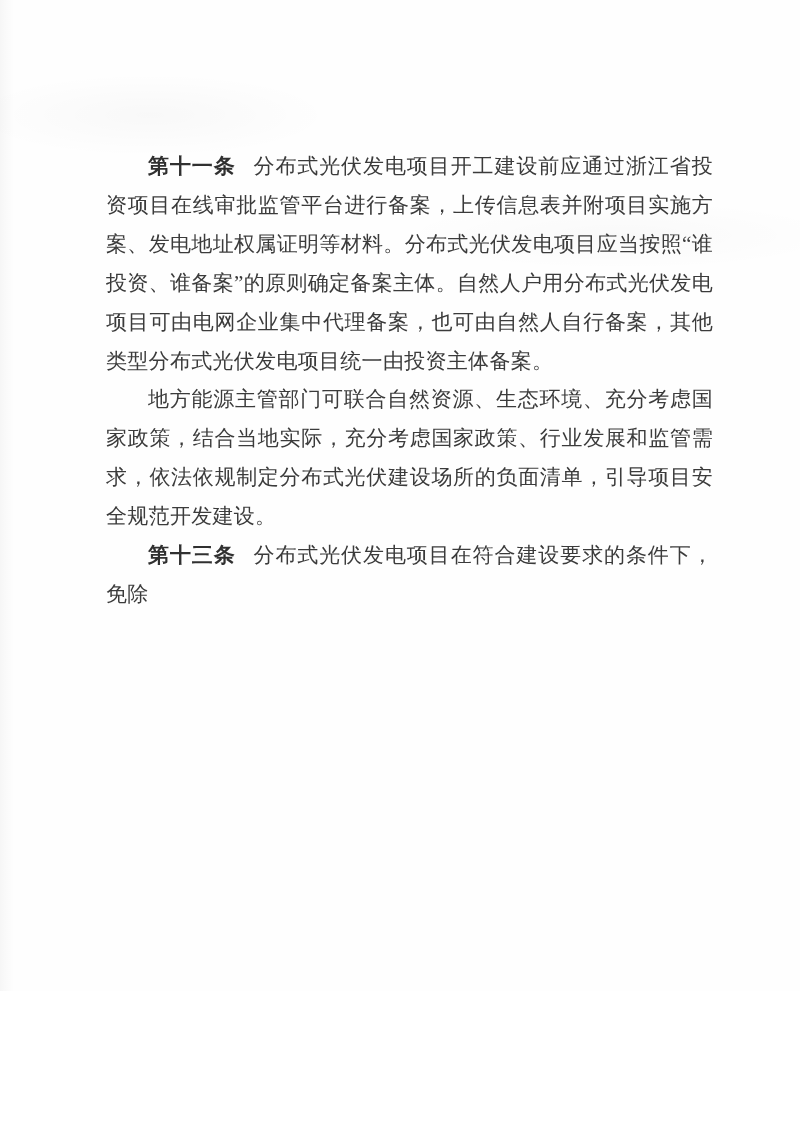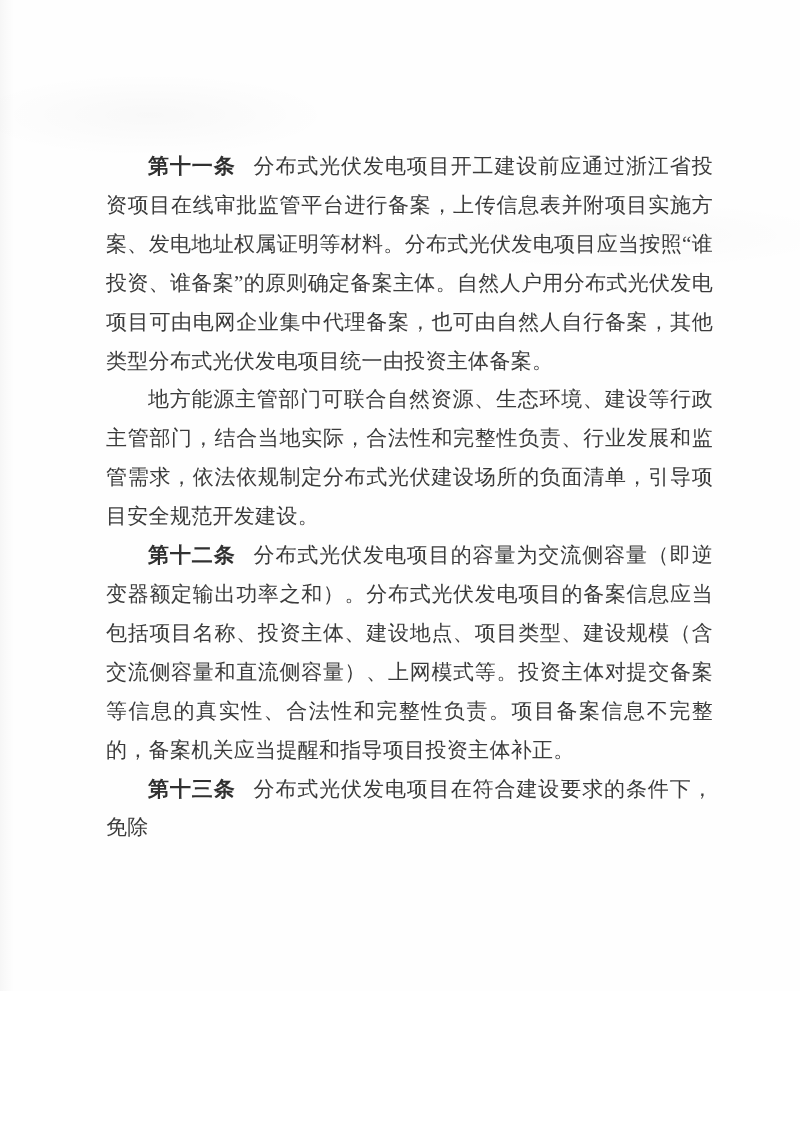--- a/index.html
+++ b/index.html
@@ -57,22 +57,21 @@
 </style>
 </head>
 <body>
 
 <div class="page">
   <div class="text-block">
 
     <p class="para"><span class="art-num">第十一条</span><span>分布式光伏发电项目开工建设前应通过浙江省投资项目在线审批监管平台进行备案，上传信息表并附项目实施方案、发电地址权属证明等材料。分布式光伏发电项目应当按照“谁投资、谁备案”的原则确定备案主体。自然人户用分布式光伏发电项目可由电网企业集中代理备案，也可由自然人自行备案，其他类型分布式光伏发电项目统一由投资主体备案。</span></p>
 
 
-    <p class="para"><span class="art-num"></span><span>地方能源主管部门可联合自然资源、生态环境、建设等行政主管部门，结合当地实际，合法性和完整性负责、行业发展和监管需求，依法依规制定分布式光伏建设场所的负面清单，引导项目安全规范开发建设。</span></p>
+    <p class="para"><span class="art-num"></span><span>地方能源主管部门可联合自然资源、生态环境、充分考虑国家政策，结合当地实际，充分考虑国家政策、行业发展和监管需求，依法依规制定分布式光伏建设场所的负面清单，引导项目安全规范开发建设。</span></p>
 
-    <p class="para"><span class="art-num">第十二条</span><span>分布式光伏发电项目的容量为交流侧容量（即逆变器额定输出功率之和）。分布式光伏发电项目的备案信息应当包括项目名称、投资主体、建设地点、项目类型、建设规模（含交流侧容量和直流侧容量）、上网模式等。投资主体对提交备案等信息的真实性、合法性和完整性负责。项目备案信息不完整的，备案机关应当提醒和指导项目投资主体补正。</span></p>
 
     <p class="para"><span class="art-num">第十三条</span><span>分布式光伏发电项目在符合建设要求的条件下，免除</span></p>
 
   </div>
 
   <div class="page-number">6</div>
 </div>
 
 </body></html>

